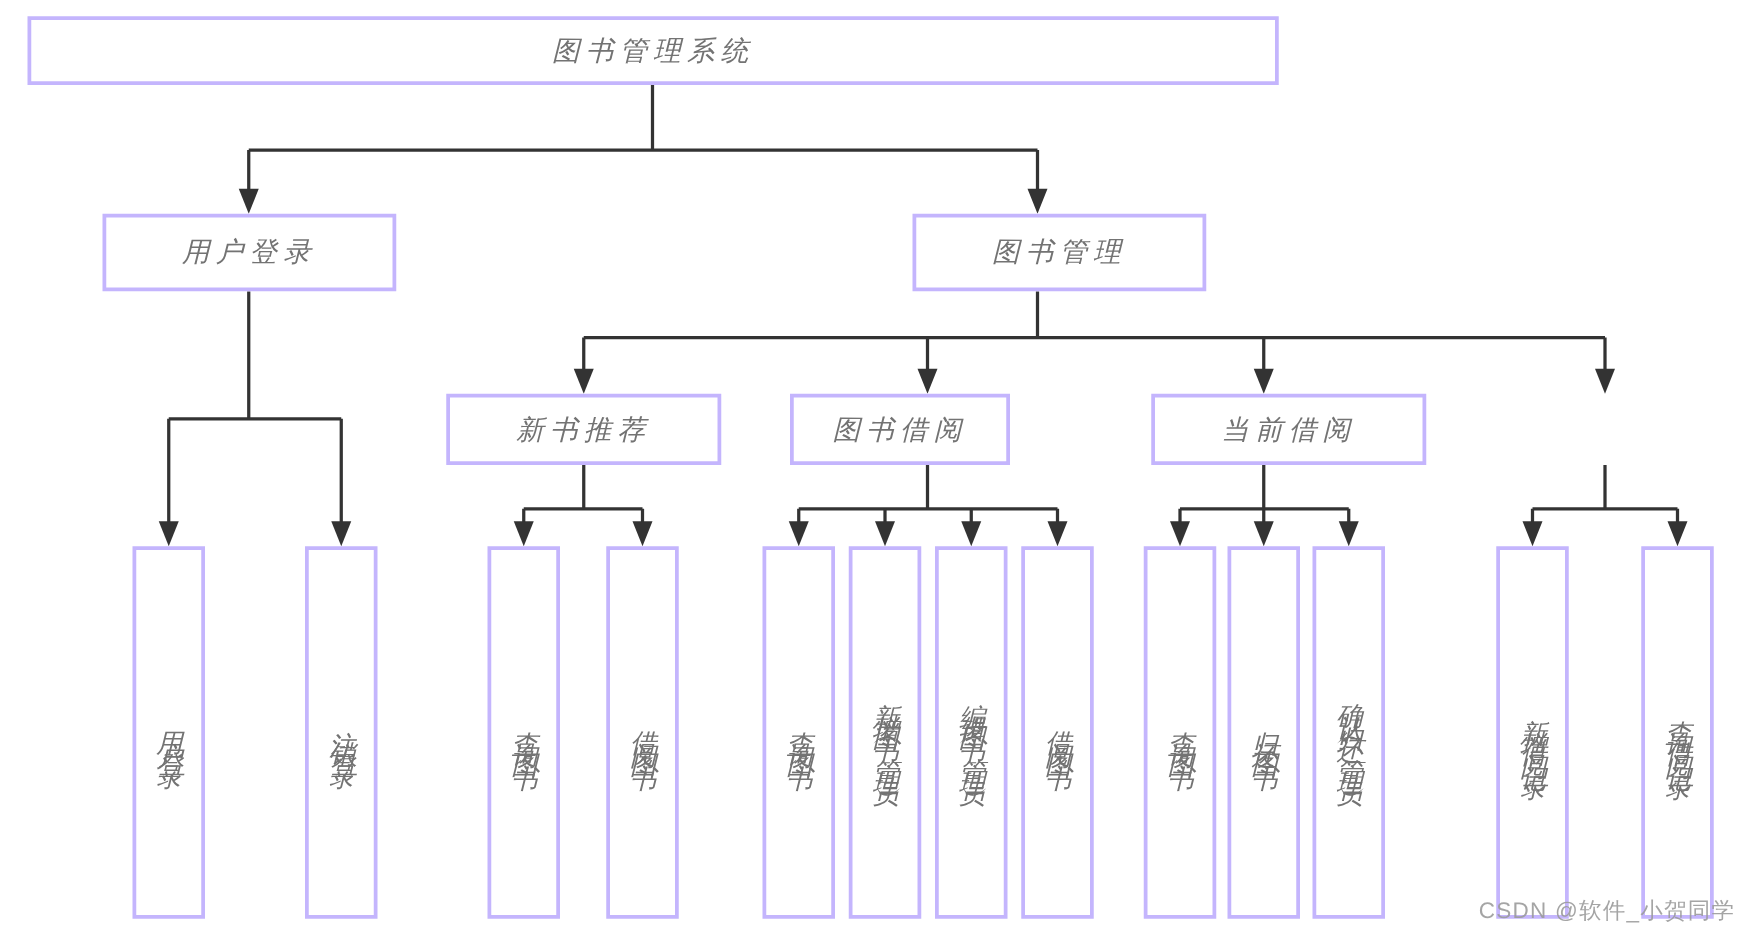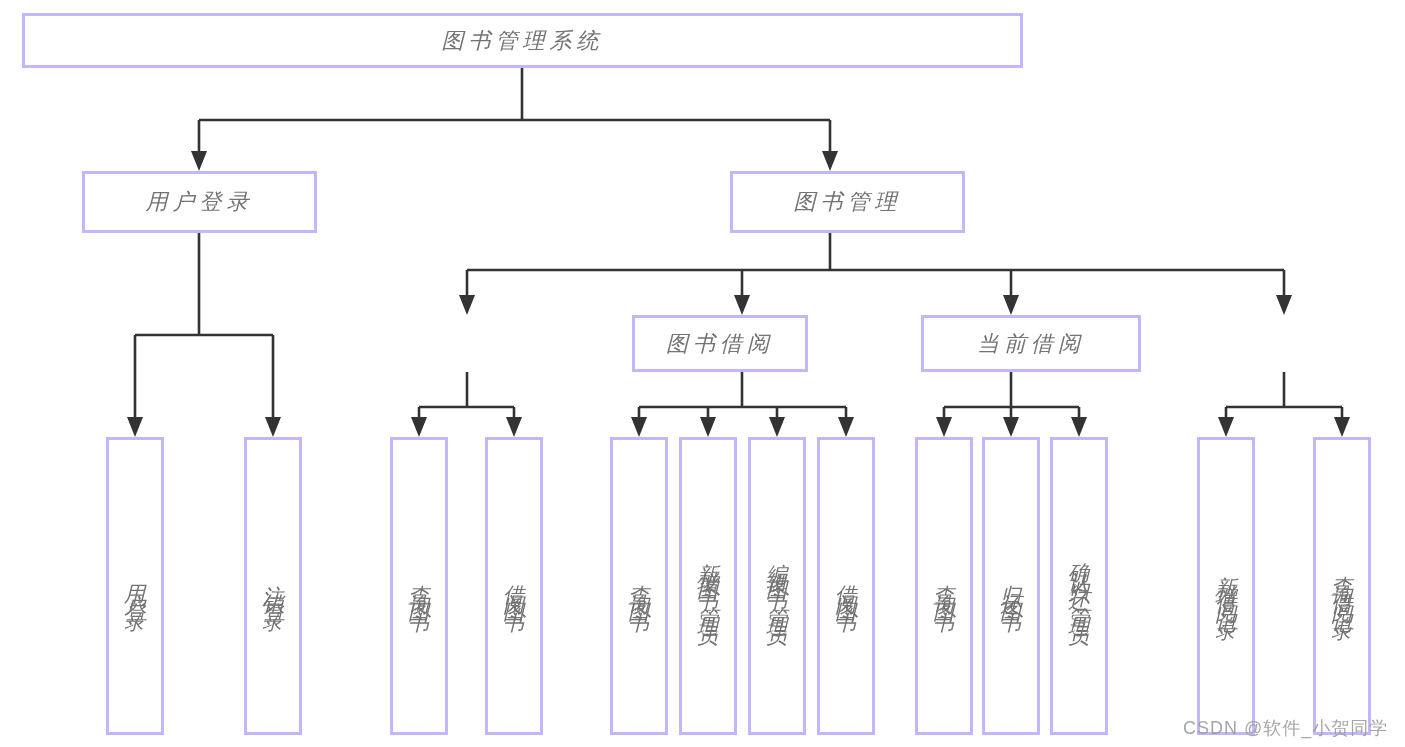--- a/index.html
+++ b/index.html
@@ -121,20 +121,21 @@
       <polygon points="1218,417 1234,417 1226,437"></polygon>
       <polygon points="1334,417 1350,417 1342,437"></polygon>
     </g>
   </svg>
 
   <div class="box h-box" style="left:22px;top:13px;width:1001px;height:55px;">图书管理系统</div>
 
   <div class="box h-box" style="left:82px;top:171px;width:235px;height:62px;">用户登录</div>
   <div class="box h-box" style="left:730px;top:171px;width:235px;height:62px;">图书管理</div>
 
+  <div class="box h-box" style="left:357px;top:315px;width:220px;height:57px;">新书推荐</div>
   <div class="box h-box" style="left:632px;top:315px;width:176px;height:57px;">图书借阅</div>
   <div class="box h-box" style="left:921px;top:315px;width:220px;height:57px;">当前借阅</div>
 
   <div class="box v-box" style="left:106px;top:437px;width:58px;height:298px;">用户登录</div>
   <div class="box v-box" style="left:244px;top:437px;width:58px;height:298px;">注销登录</div>
 
   <div class="box v-box" style="left:390px;top:437px;width:58px;height:298px;">查询图书</div>
   <div class="box v-box" style="left:485px;top:437px;width:58px;height:298px;">借阅图书</div>
 
   <div class="box v-box" style="left:610px;top:437px;width:58px;height:298px;">查询图书</div>

